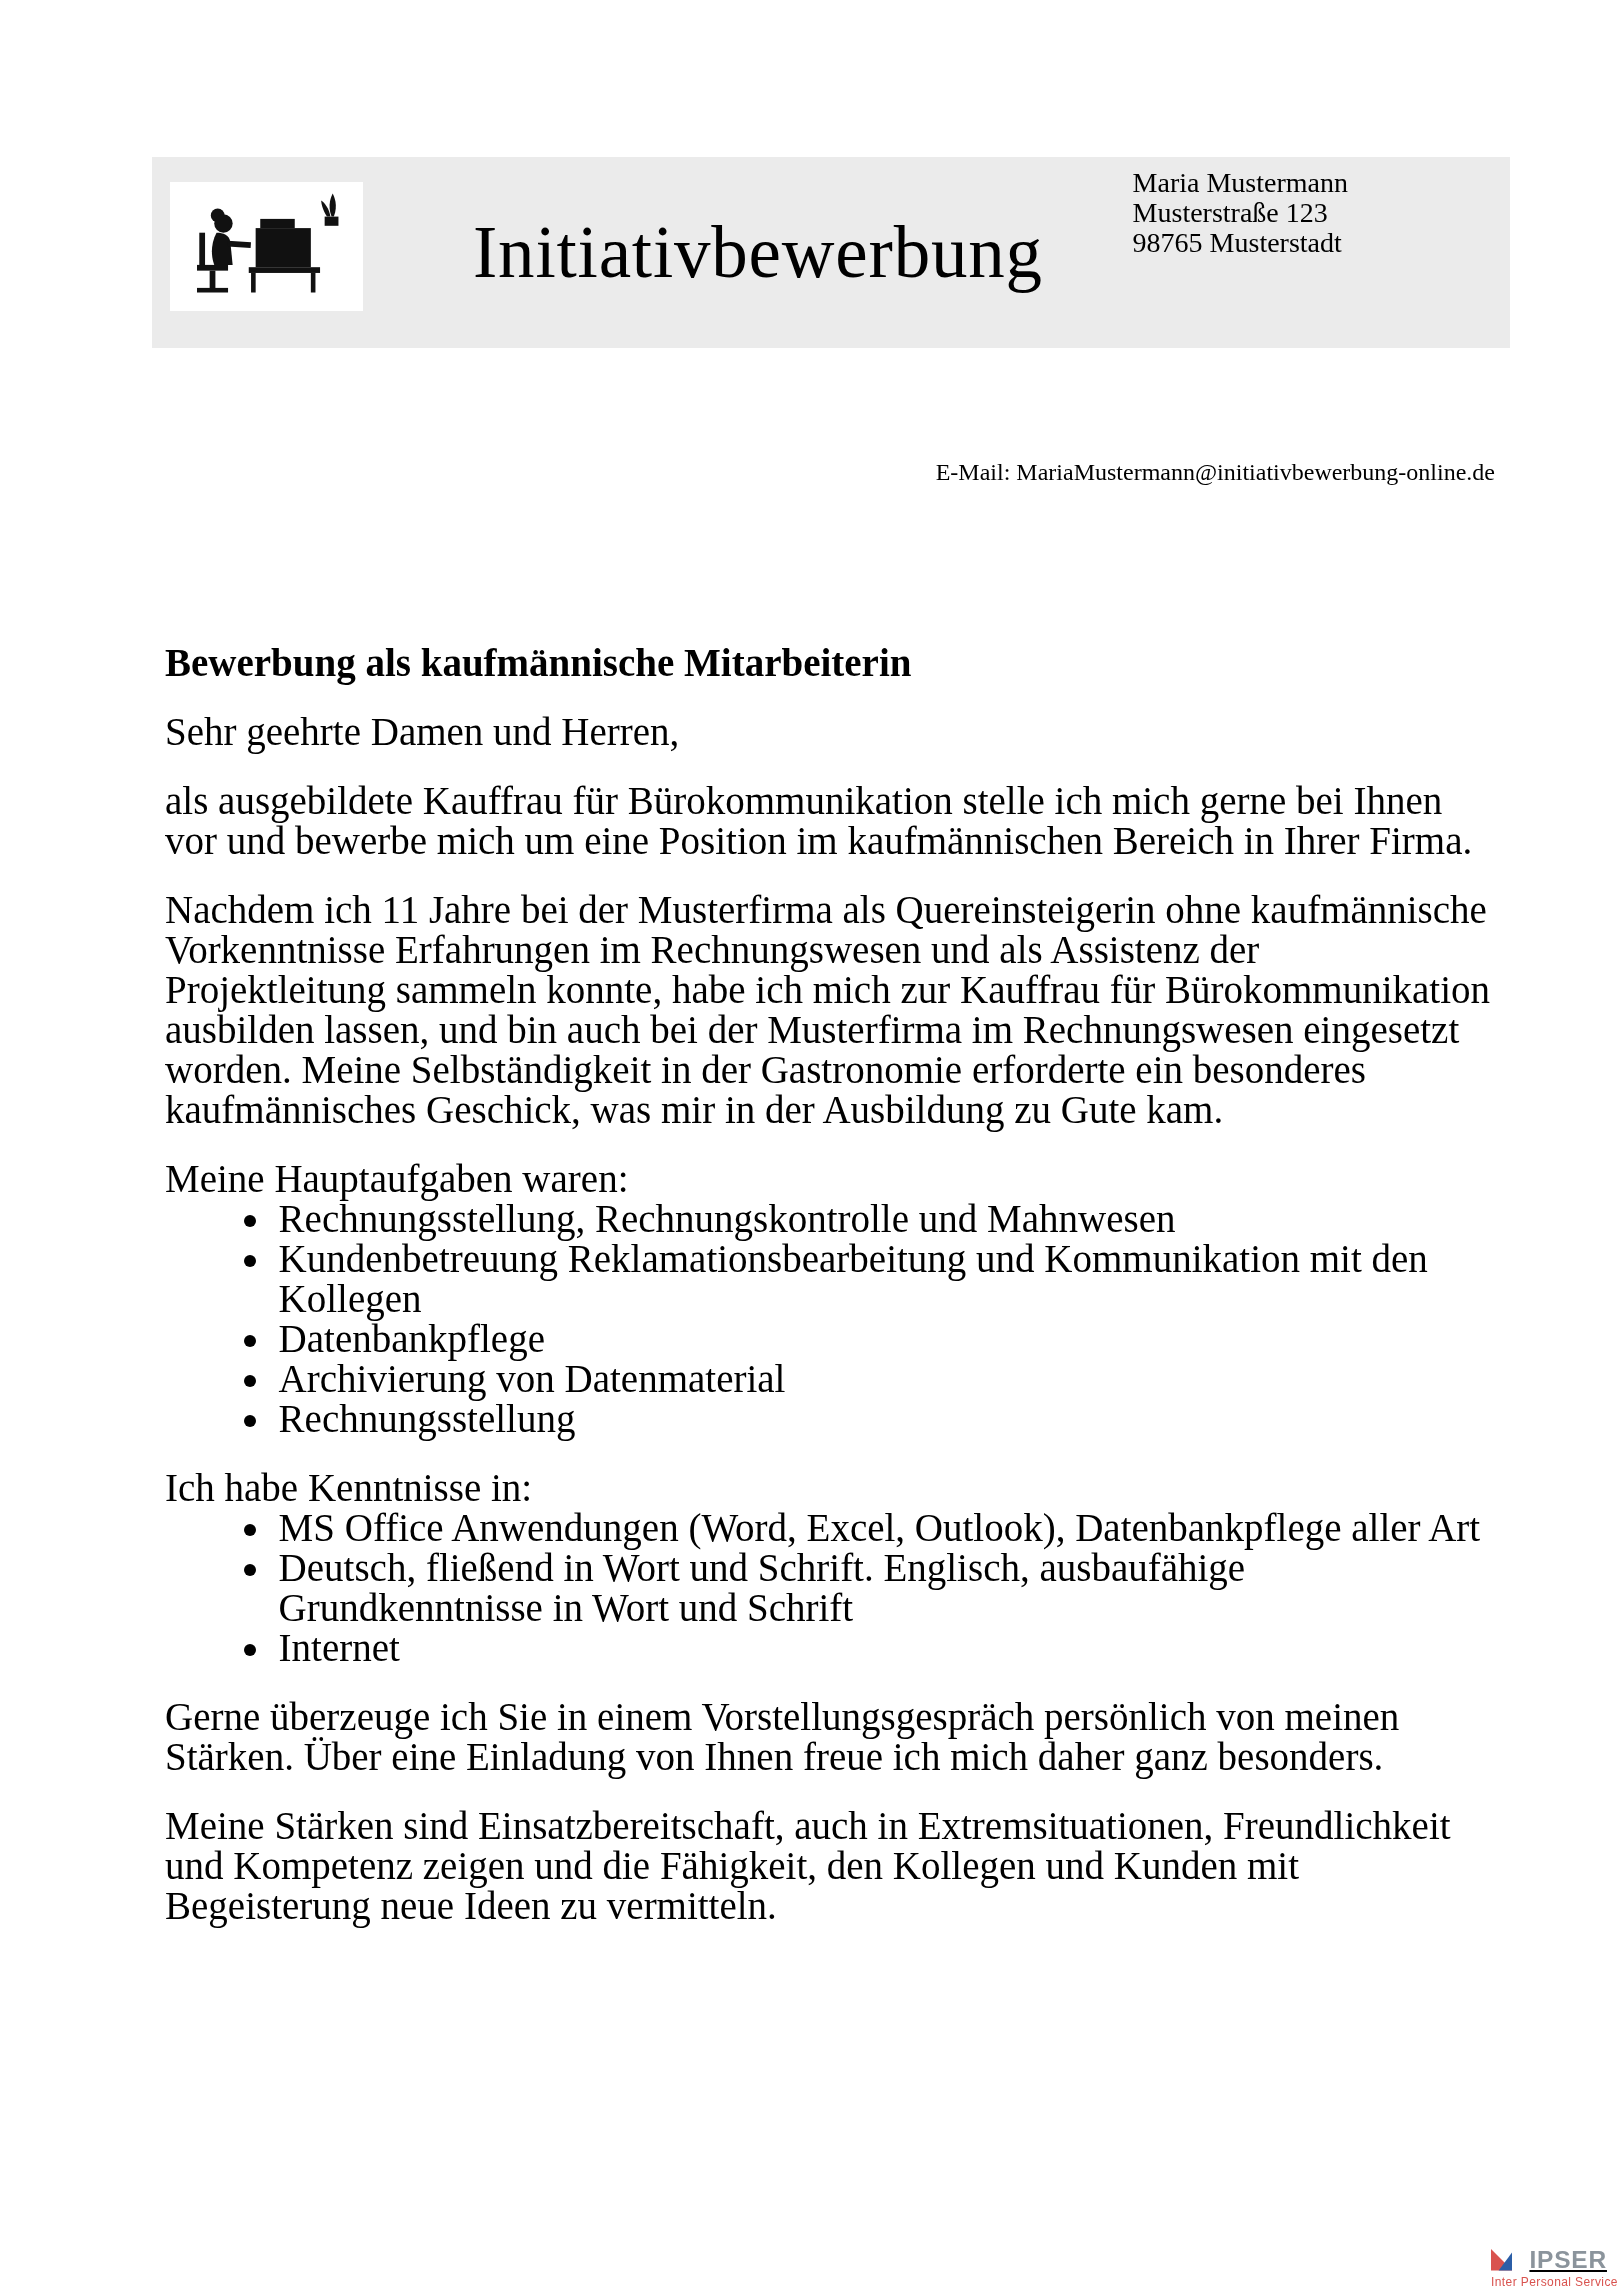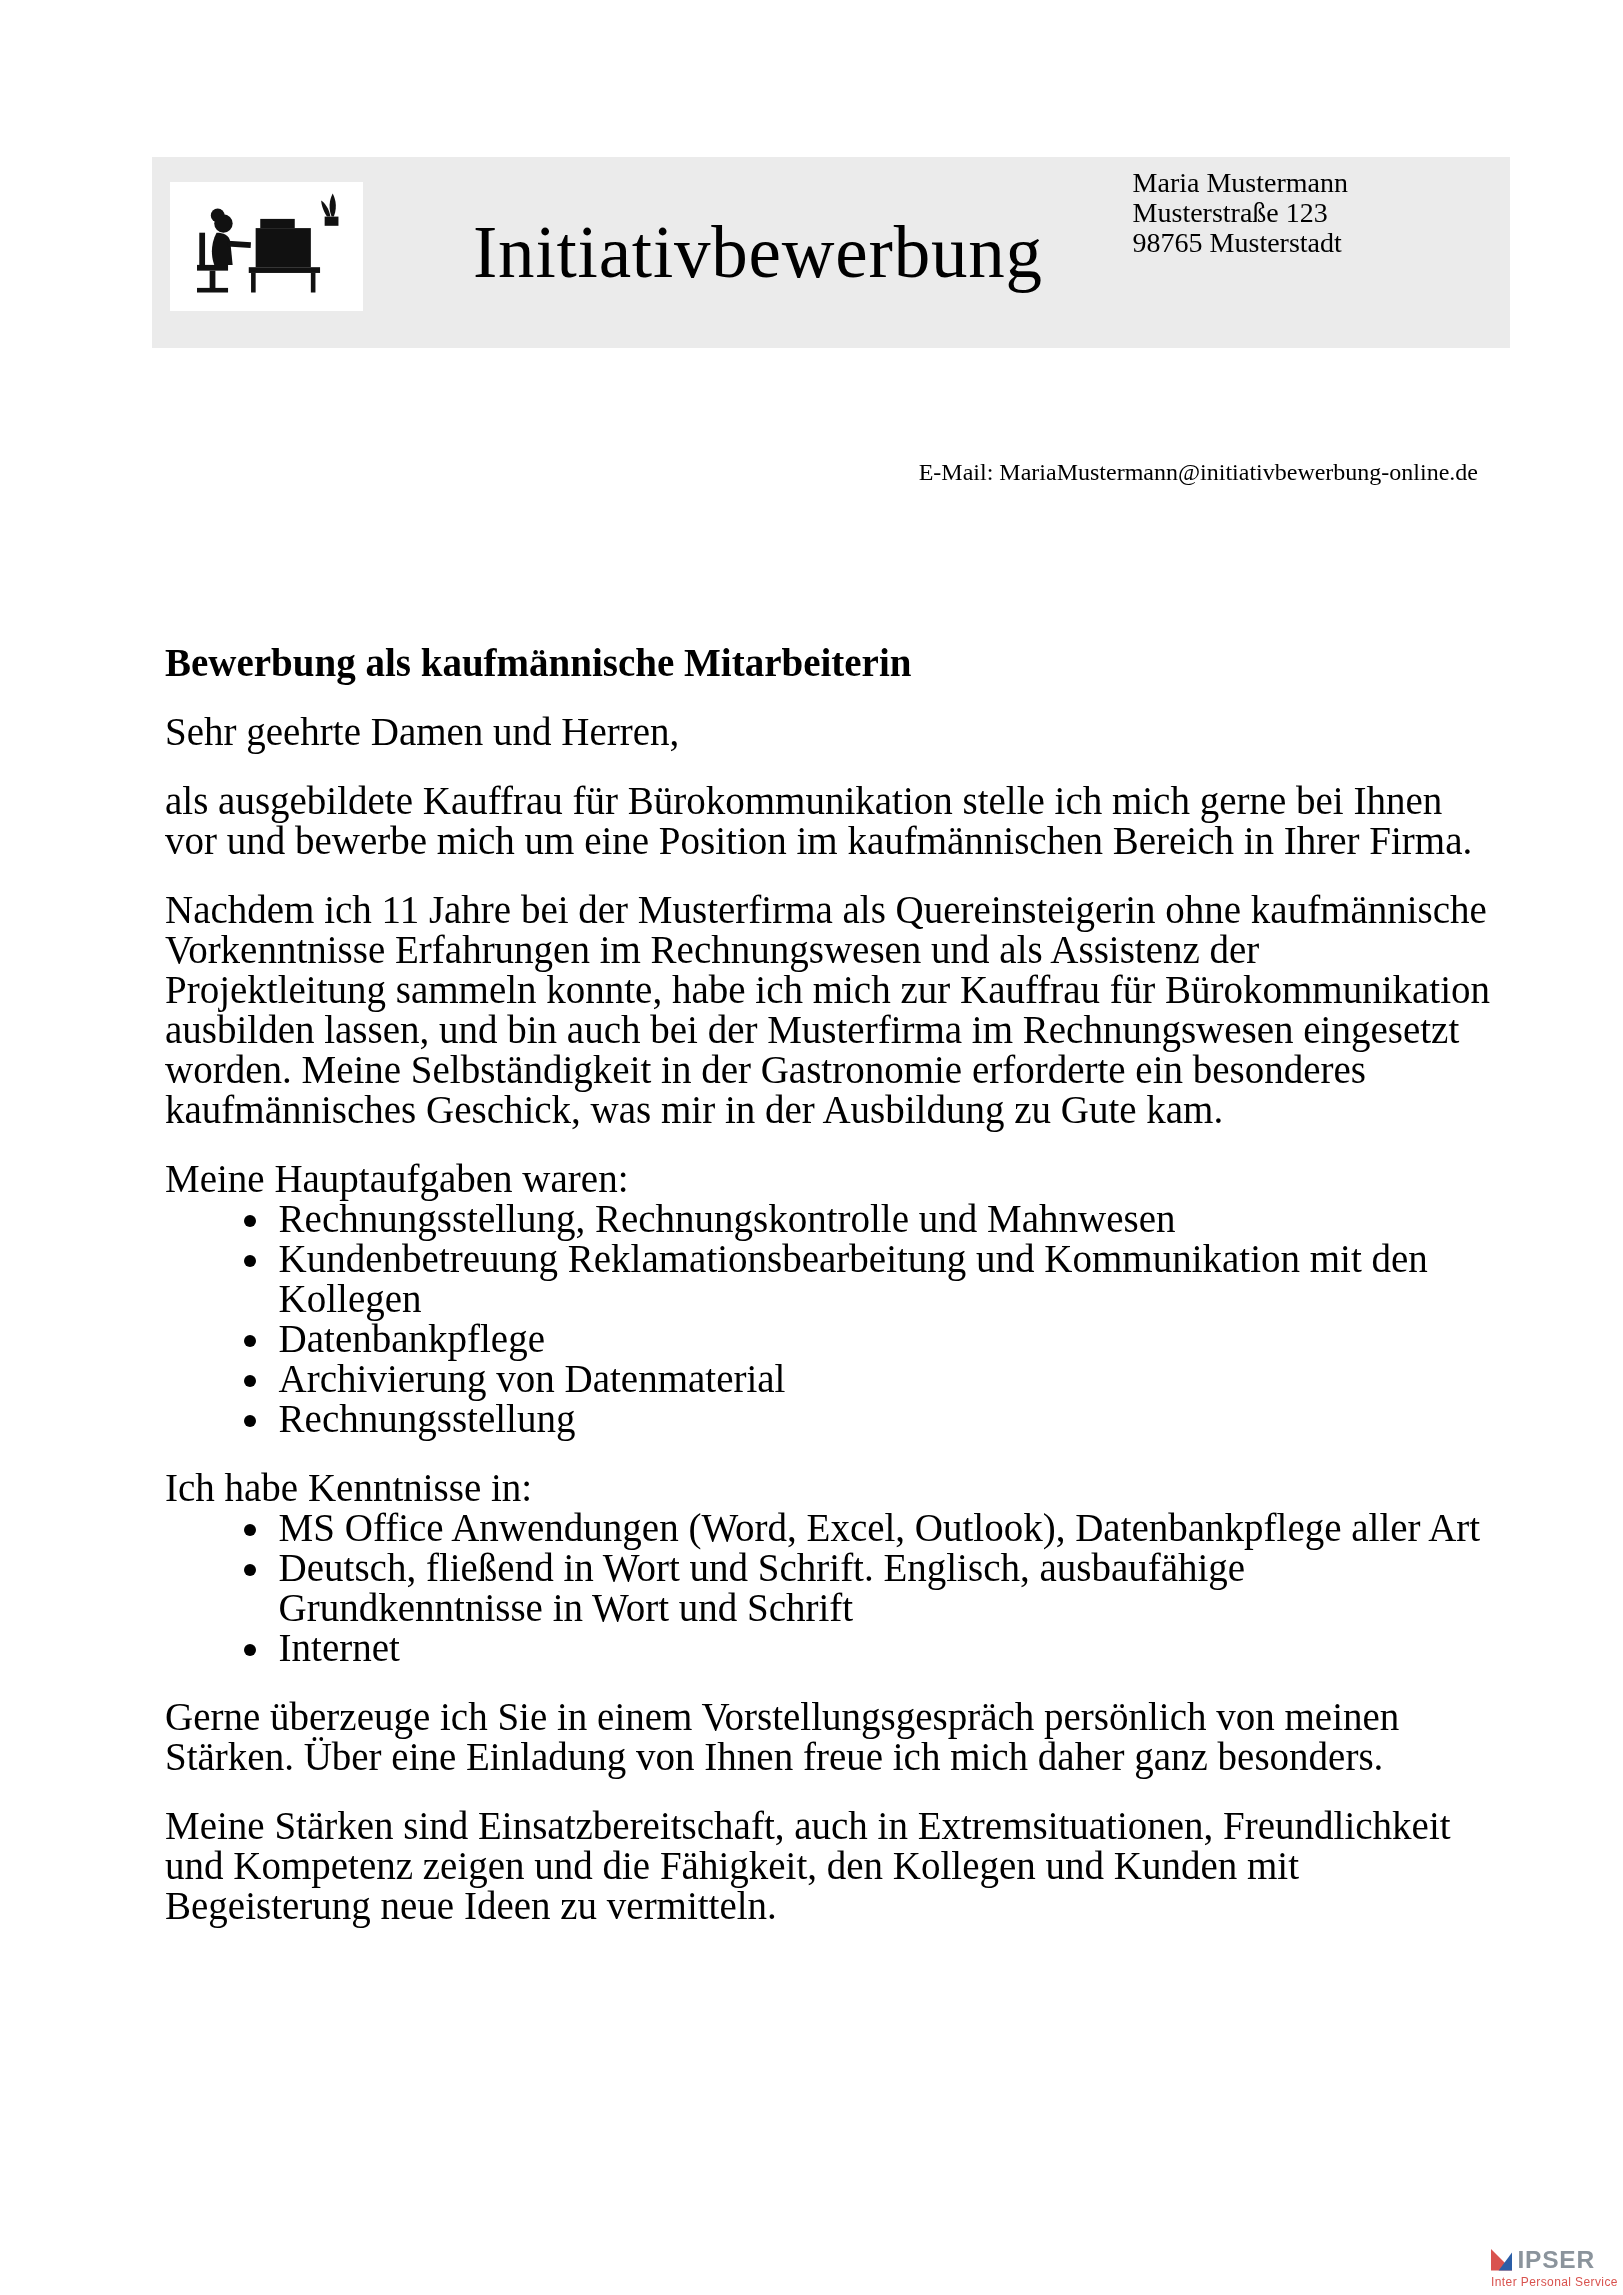--- a/index.html
+++ b/index.html
@@ -54,21 +54,21 @@
     top: 10.7px;
     right: 162px;
     font-size: 28px;
     line-height: 30px;
   }
 
   
   .email {
     position: absolute;
     top: 459px;
-    right: 146px;
+    right: 129px;
     font-size: 24px;
   }
 
   
   .content {
     position: absolute;
     left: 165px;
     top: 643px;
     width: 1325px;
     font-size: 39px;
@@ -84,21 +84,21 @@
   .content li { margin: 0; padding-left: 4.6px; }
 
   
   .watermark {
     position: absolute;
     right: 6.1px;
     bottom: 6.1px;
     font-family: "Liberation Sans", sans-serif;
     text-align: left;
   }
-  .wm-row { display: flex; align-items: center; gap: 5px; }
+  .wm-row { display: flex; align-items: center; gap: 17px; text-decoration: underline; }
   .wm-icon { width: 21.4px; height: 21.4px; display: inline-block; }
   .wm-brand {
     font-size: 24.5px;
     font-weight: bold;
     color: #8b949c;
     letter-spacing: 0.8px;
   }
   .wm-tagline {
     font-size: 12px;
     color: #d9534f;

